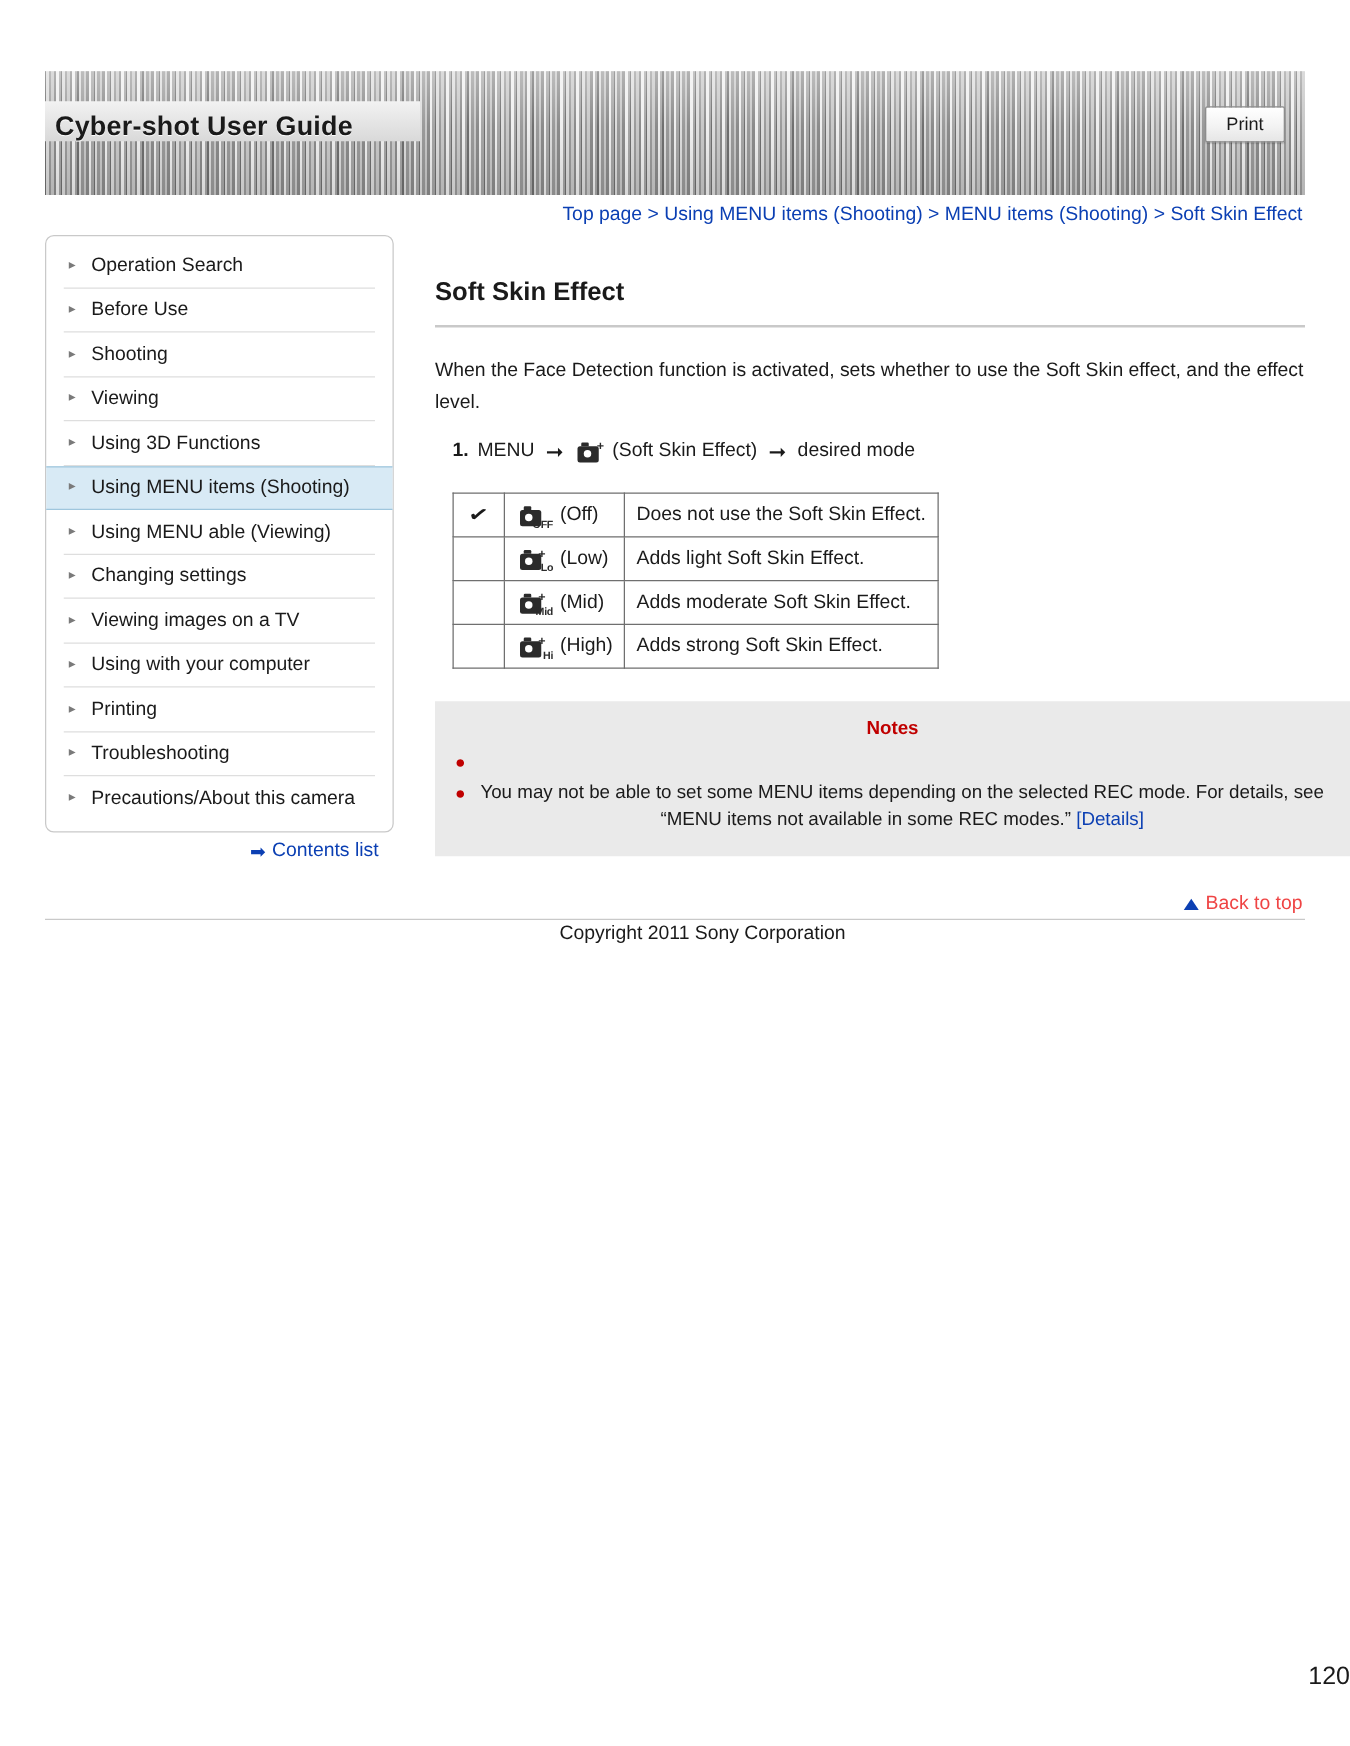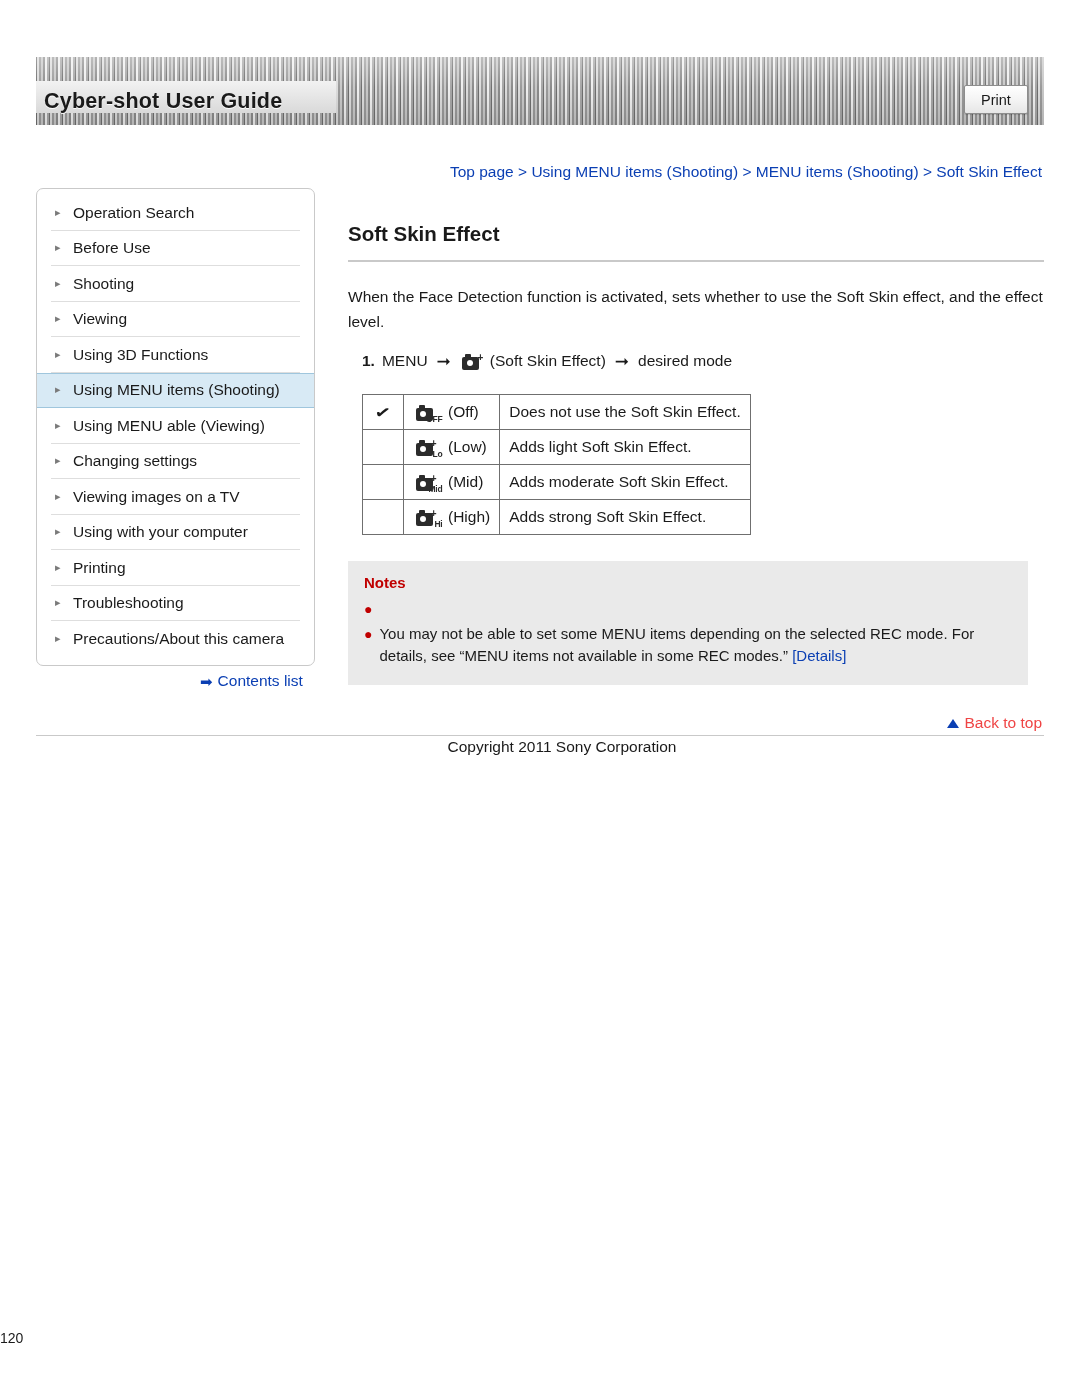--- a/index.html
+++ b/index.html
@@ -15,21 +15,21 @@
     position: relative;
     overflow: hidden;
   }
 
   
   .header {
     position: absolute;
     left: 36px;
     top: 57px;
     width: 1008px;
-    height: 68px;
+    height: 99px;
     background:
       repeating-linear-gradient(
         to right,
         #6f6f6f 0px, #6f6f6f 1px,
         #dcdcdc 1px, #dcdcdc 3px,
         #9a9a9a 3px, #9a9a9a 5px,
         #c8c8c8 5px, #c8c8c8 7px,
         #8b8b8b 7px, #8b8b8b 9px,
         #efefef 9px, #efefef 11px,
         #a6a6a6 11px, #a6a6a6 13px
@@ -295,22 +295,23 @@
     display: flex;
     align-items: center;
     gap: 13px;
   }
 
   
   .notes {
     background: #eaeaea;
     padding: 13px 16px 15px 16px;
     margin: 0;
-    width: 680px;
+    width: 732px;
     box-sizing: border-box;
+    text-align: center;
   }
   .notes-title {
     color: #c00000;
     font-weight: bold;
     font-size: 15px;
     margin: 0 0 7px 0;
   }
   .note-item {
     display: flex;
     font-size: 15px;
@@ -362,22 +363,22 @@
     text-align: center;
     font-size: 15.5px;
     color: #1a1a1a;
     padding-left: 22px;
   }
   .page-number {
     position: absolute;
     left: 0;
     top: 1330px;
     width: 1080px;
-    text-align: left;
-    font-size: 14px;
+    text-align: right;
+    font-size: 20px;
     color: #1a1a1a;
   }
 </style>
 </head>
 <body>
 
 <div class="header">
   <div class="header-title-bg"></div>
   <div class="header-title">Cyber-shot User Guide</div>
   <div class="print-button">Print</div>

